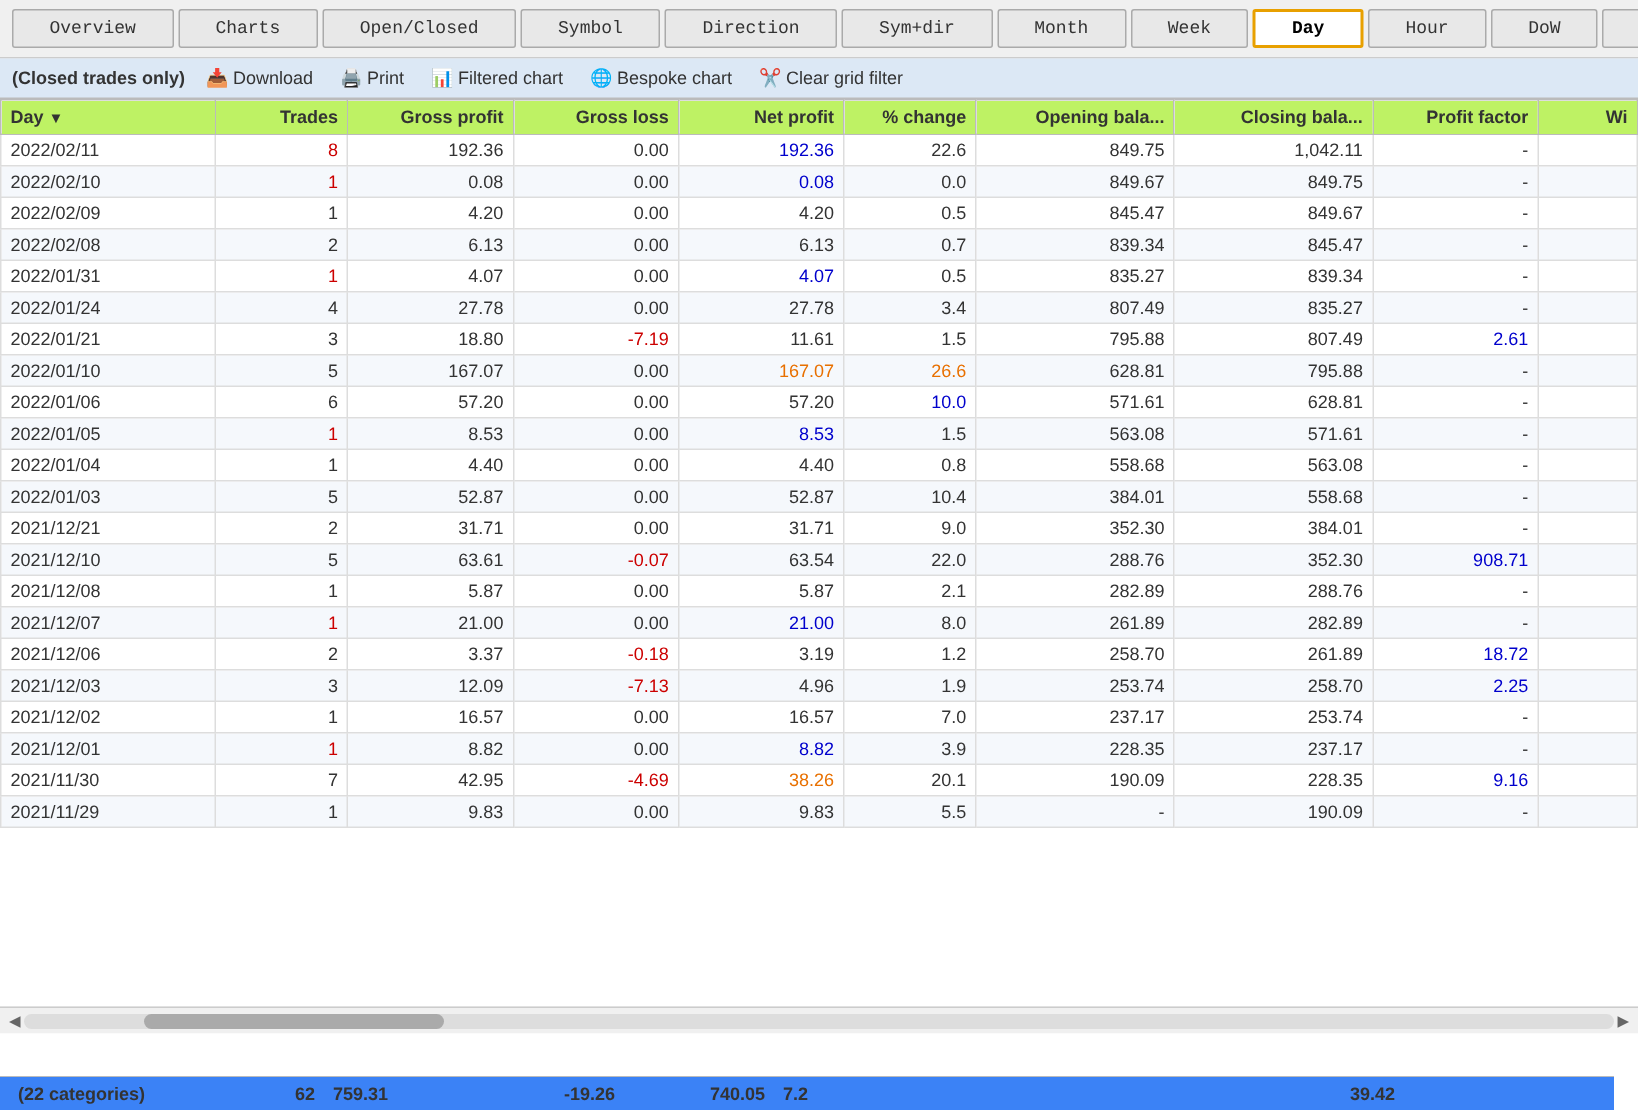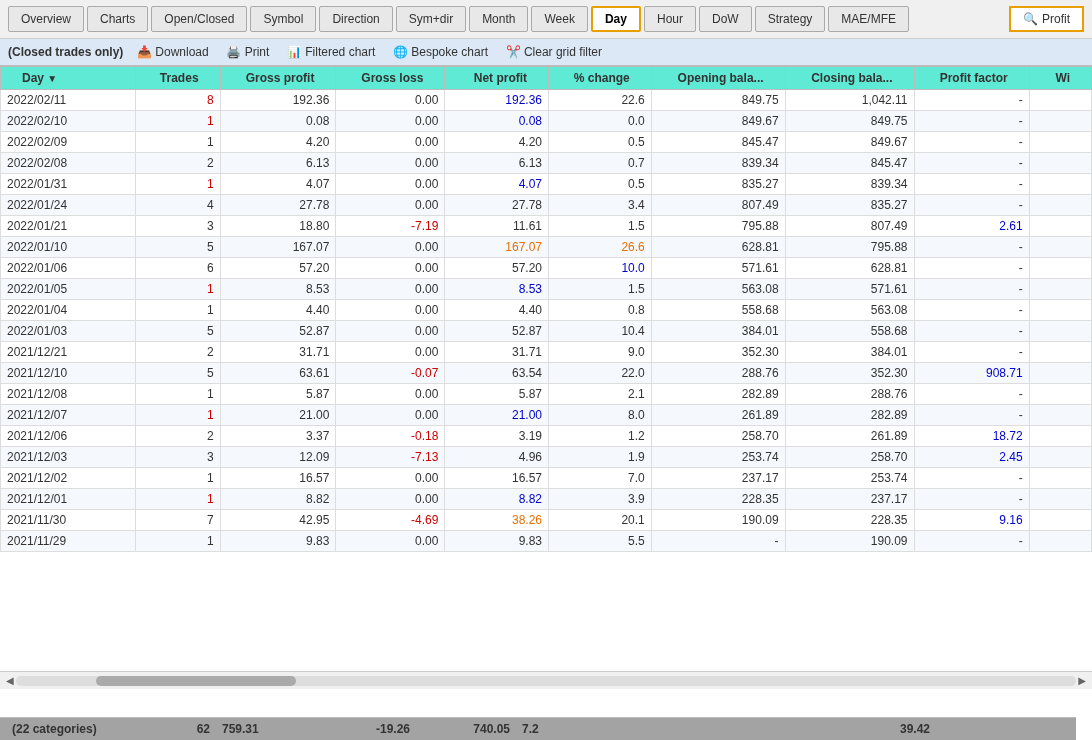--- a/index.html
+++ b/index.html
@@ -3,22 +3,22 @@
   <meta charset="utf-8">
   <style>
     * { box-sizing: border-box; margin: 0; padding: 0; }
     body { font-family: Arial, sans-serif; font-size: 12px; background: #fff; color: #333; }
 
     .top-bar {
       display: flex; align-items: center; padding: 6px 8px; background: #f0f0f0; border-bottom: 1px solid #ccc;
     }
     .nav-tabs { display: flex; gap: 3px; flex: 1; }
     .nav-tab {
-      padding: 4px 12px; border: 1px solid #aaa; background: #e8e8e8; cursor: pointer;
-      font-size: 12px; color: #333; border-radius: 2px;
+      padding: 4px 24px; border: 1px solid #aaa; background: #e8e8e8; cursor: pointer;
+      font-size: 12px; color: #333; border-radius: 2px; font-family: Liberation Mono, monospace;
     }
     .nav-tab.active {
       background: #fff; border-bottom: 1px solid #fff; font-weight: bold; color: #000;
       border: 2px solid #e8a000;
     }
     .filter-btn {
       padding: 4px 12px; border: 2px solid #e8a000; background: #fff; cursor: pointer;
       font-size: 12px; color: #333; display: flex; align-items: center; gap: 4px;
     }
 
@@ -27,38 +27,38 @@
     }
     .sub-bar-label { font-weight: bold; font-size: 12px; }
     .sub-bar-btn {
       display: flex; align-items: center; gap: 3px; cursor: pointer; color: #333; font-size: 12px;
       background: none; border: none; padding: 2px 4px;
     }
 
     .table-container { overflow-x: auto; overflow-y: auto; height: calc(100vh - 135px); }
     table { width: 100%; border-collapse: collapse; font-size: 12px; }
     thead th {
-      background: #5eead4; border: 1px solid #bbb; padding: 4px 21px; text-align: right;
+      background: #bef264; border: 1px solid #bbb; padding: 4px 6px; text-align: right;
       font-weight: bold; white-space: nowrap; position: sticky; top: 0; z-index: 1;
     }
     thead th:first-child { text-align: left; }
     tbody tr:nth-child(odd) { background: #fff; }
     tbody tr:nth-child(even) { background: #f5f8fc; }
     tbody td {
       border: 1px solid #ddd; padding: 3px 6px; text-align: right; white-space: nowrap;
     }
     tbody td:first-child { text-align: left; }
 
     .text-red { color: #cc0000; }
     .text-blue { color: #0000cc; }
     .text-orange { color: #e87000; }
 
     .footer-bar {
       position: fixed; bottom: 0; left: 0; right: 16px;
-      display: flex; background: #a3a3a3; border-top: 1px solid #bbb; padding: 4px 6px;
+      display: flex; background: #3b82f6; border-top: 1px solid #bbb; padding: 4px 6px;
       font-size: 12px; font-weight: bold;
     }
     .footer-cell { padding: 0 6px; }
 
     .scrollbar-row {
       height: 18px; background: #f0f0f0; border-top: 1px solid #ccc;
       display: flex; align-items: center; padding: 0 4px;
     }
     .scrollbar-track {
       flex: 1; height: 10px; background: #ddd; border-radius: 5px; position: relative;
@@ -341,21 +341,21 @@
         </tr>
         <tr>
           <td>2021/12/03</td>
           <td>3</td>
           <td>12.09</td>
           <td class="text-red">-7.13</td>
           <td>4.96</td>
           <td>1.9</td>
           <td>253.74</td>
           <td>258.70</td>
-          <td class="text-blue">2.45</td>
+          <td class="text-blue">2.25</td>
           <td></td>
         </tr>
         <tr>
           <td>2021/12/02</td>
           <td>1</td>
           <td>16.57</td>
           <td>0.00</td>
           <td>16.57</td>
           <td>7.0</td>
           <td>237.17</td>

